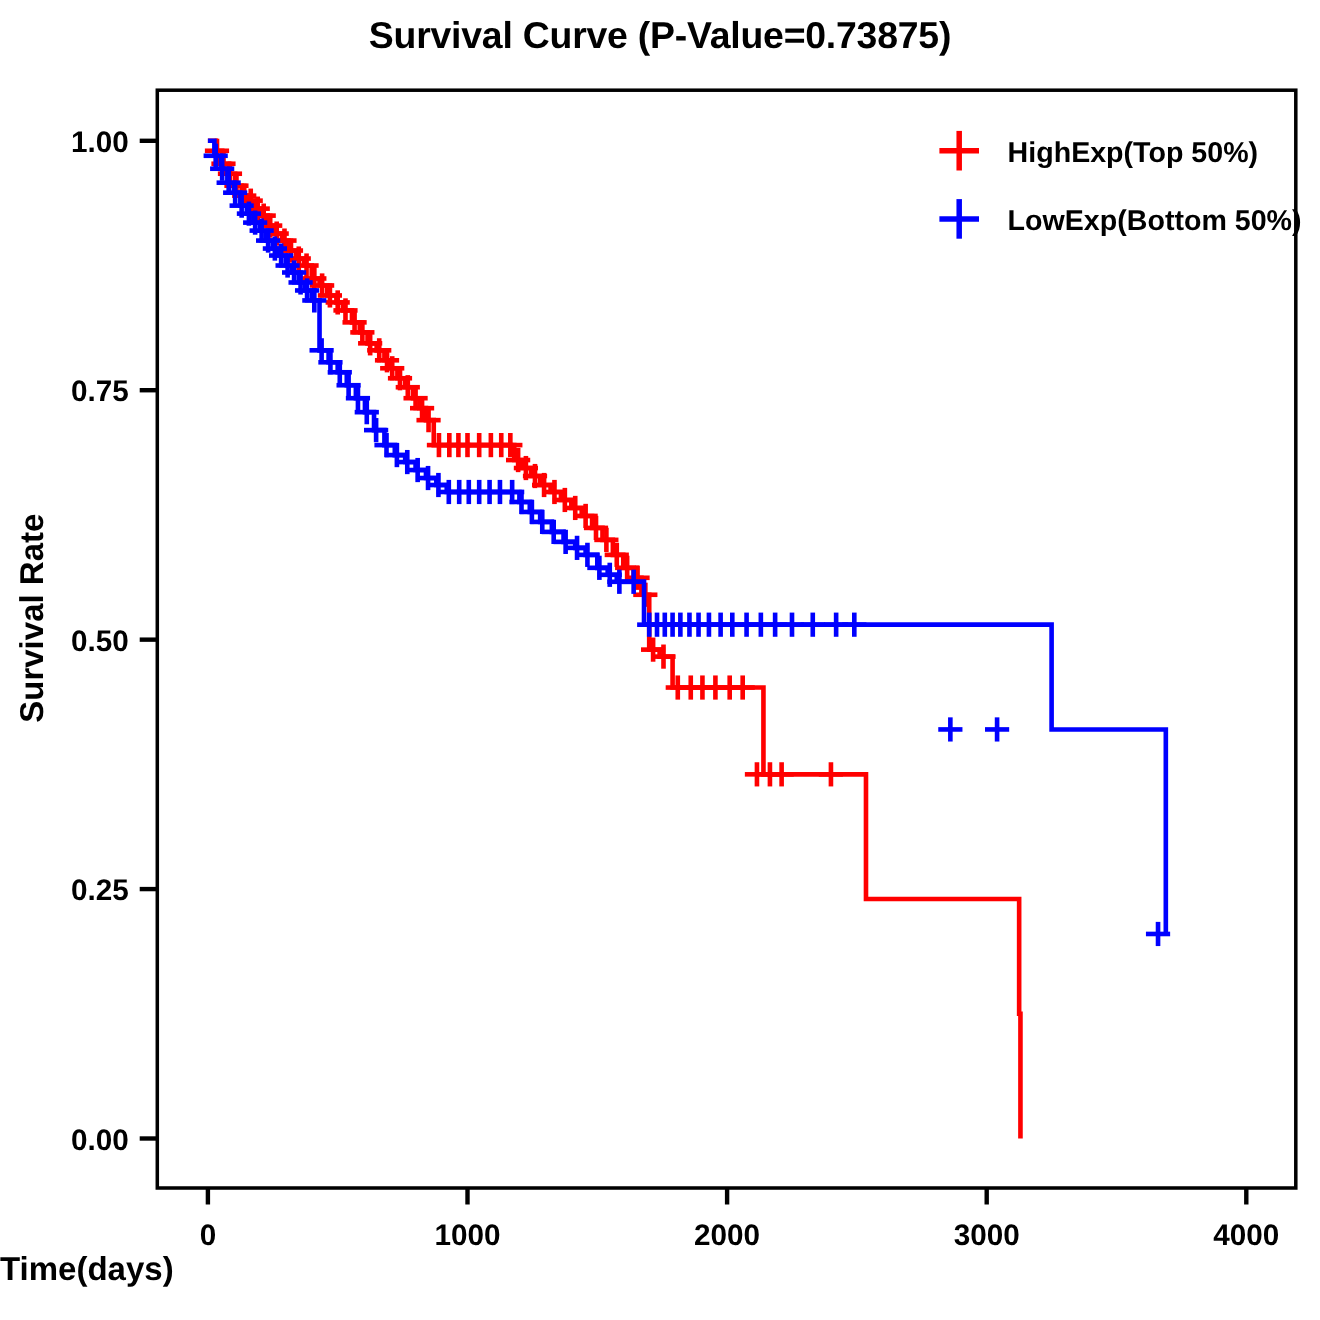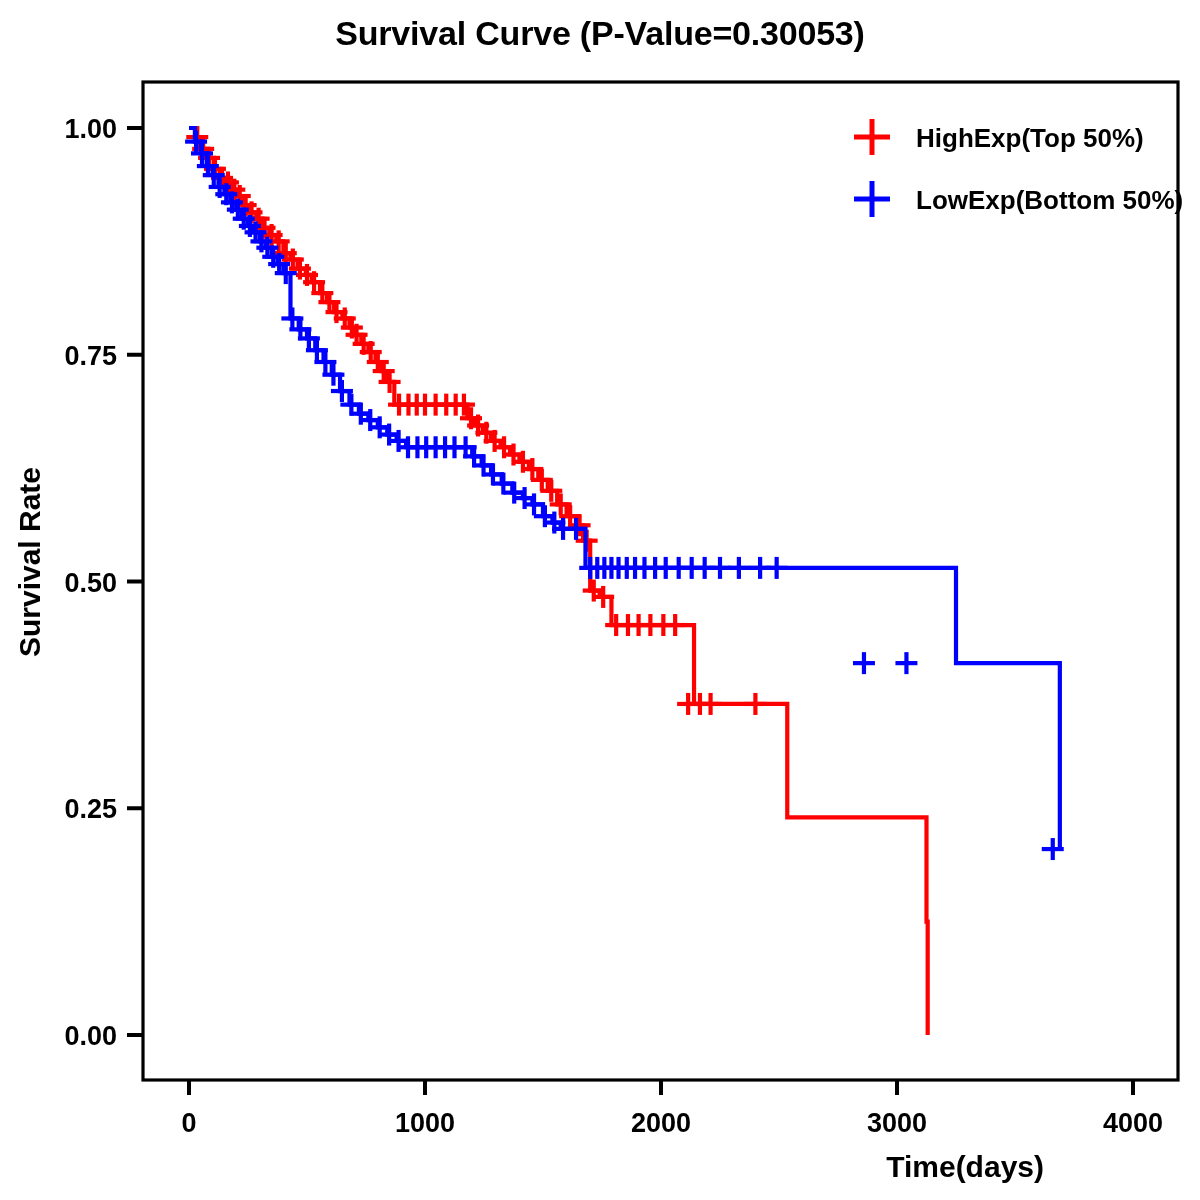--- a/index.html
+++ b/index.html
@@ -40,25 +40,24 @@
     font-weight: bold;
     color: #000000;
     transform: rotate(-90deg);
     transform-origin: center center;
   }
   #xlabel {
     position: absolute;
     left: 0;
     top: 1138px;
     width: 1044px;
-    text-align: right;
+    text-align: left;
     font-size: 30px;
     font-weight: bold;
     color: #000000;
-    margin-top: 12px;
   }
   #plot-svg {
     position: absolute;
     left: 0;
     top: 0;
   }
   .tick-label {
     font-family: "Liberation Sans", sans-serif;
     font-size: 27px;
     font-weight: bold;
@@ -69,21 +68,21 @@
     font-size: 26px;
     font-weight: bold;
     fill: #000000;
   }
 </style>
 </head>
 <body>
 
 <div id="figure">
 
-  <div id="chart-title">Survival Curve (P-Value=0.30053)</div>
+  <div id="chart-title">Survival Curve (P-Value=0.73875)</div>
 
   <div id="ylabel">Survival Rate</div>
 
   <div id="xlabel">Time(days)</div>
 
   <svg id="plot-svg" width="1200" height="1200">
     <g id="axis-frame">
         <rect x="143" y="82" width="1035" height="998" fill="none" stroke="#000000" stroke-width="3.2"></rect>
       </g>
     <g id="x-ticks">

